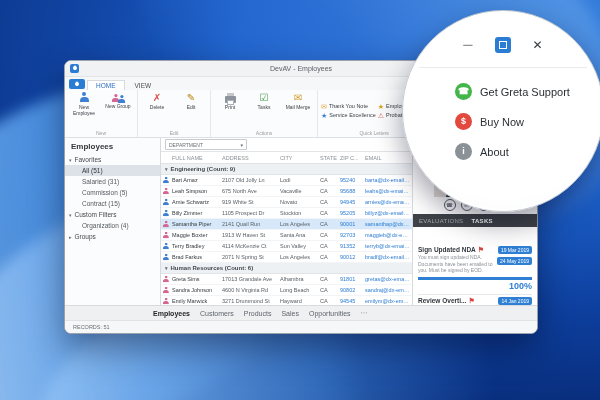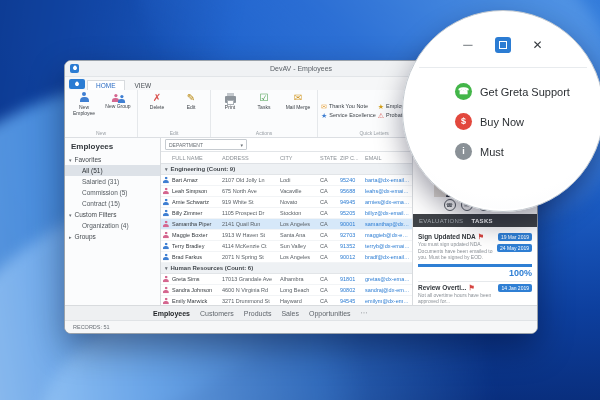--- a/index.html
+++ b/index.html
@@ -94,21 +94,21 @@
   .gbody{flex:1;overflow:hidden;}
   
   .detail{width:124px;border-left:1px solid #d8dbde;background:#fff;display:flex;flex-direction:column;overflow:hidden;}
   .photo{width:82px;height:56px;margin:3px auto 1px;display:block;}
   .contact{display:flex;justify-content:center;gap:5px;margin:1px 0 3px;}
   .cic{width:10px;height:10px;border:1px solid #5a6066;border-radius:50%;color:#5a6066;font-size:5.5px;
        line-height:10px;text-align:center;}
   .dtabs{height:13px;background:#3f4347;display:flex;align-items:center;gap:8px;padding:0 6px;flex:0 0 auto;}
   .dtab{font-size:6px;color:#a7adb3;letter-spacing:.3px;}
   .dtab.sel{color:#fff;font-weight:bold;}
-  .tasks{flex:1;padding:4px 5px;overflow:hidden;}
+  .tasks{flex:1;padding:17px 5px;overflow:hidden;}
   .card{padding:2px 0 3px;}
   .card + .card{border-top:1px solid #e6e9ec;}
   .ctop{display:flex;justify-content:space-between;align-items:flex-start;}
   .ctitle{font-size:6.5px;font-weight:bold;color:#33383d;display:flex;align-items:center;gap:2px;}
   .flag{color:#d64541;font-size:7px;line-height:7px;}
   .cdesc{font-size:5px;color:#8a9096;line-height:6.5px;max-height:20px;overflow:hidden;margin-top:1px;padding-right:2px;}
   .badges{display:flex;flex-direction:column;gap:3px;align-items:flex-end;flex:0 0 auto;}
   .badge{background:#2f7fd4;color:#fff;font-size:5px;padding:1px 3px;border-radius:2px;white-space:nowrap;}
   .ptrack{height:3px;background:#e6e9ec;margin-top:3px;}
   .pfill{height:100%;width:100%;background:#2f7fd4;}
@@ -494,18 +494,18 @@
       <div class="mitem">
         <span class="mico mi0">☎</span>
         <span class="mlabel">Get Greta Support</span>
       </div>
       <div class="mitem">
         <span class="mico mi1">$</span>
         <span class="mlabel">Buy Now</span>
       </div>
       <div class="mitem">
         <span class="mico mi2">i</span>
-        <span class="mlabel">Must</span>
+        <span class="mlabel">About</span>
       </div>
     </div>
   </div>
 
 </div>
 
 </body></html>

